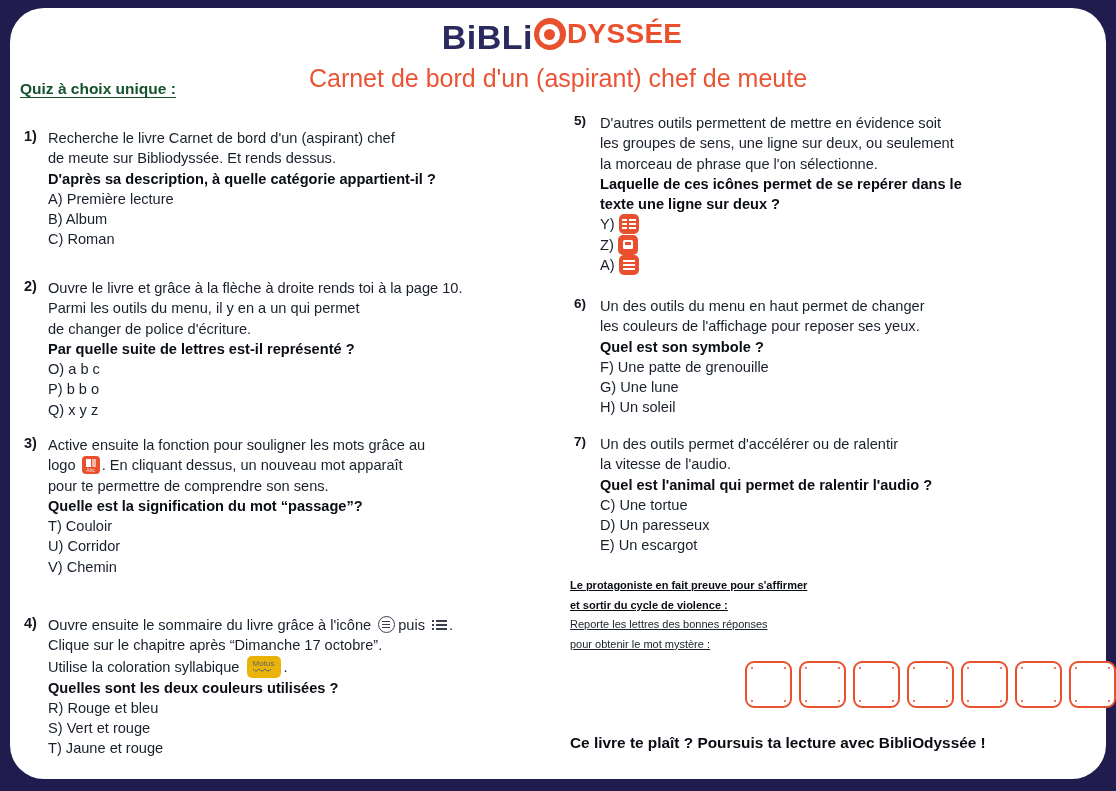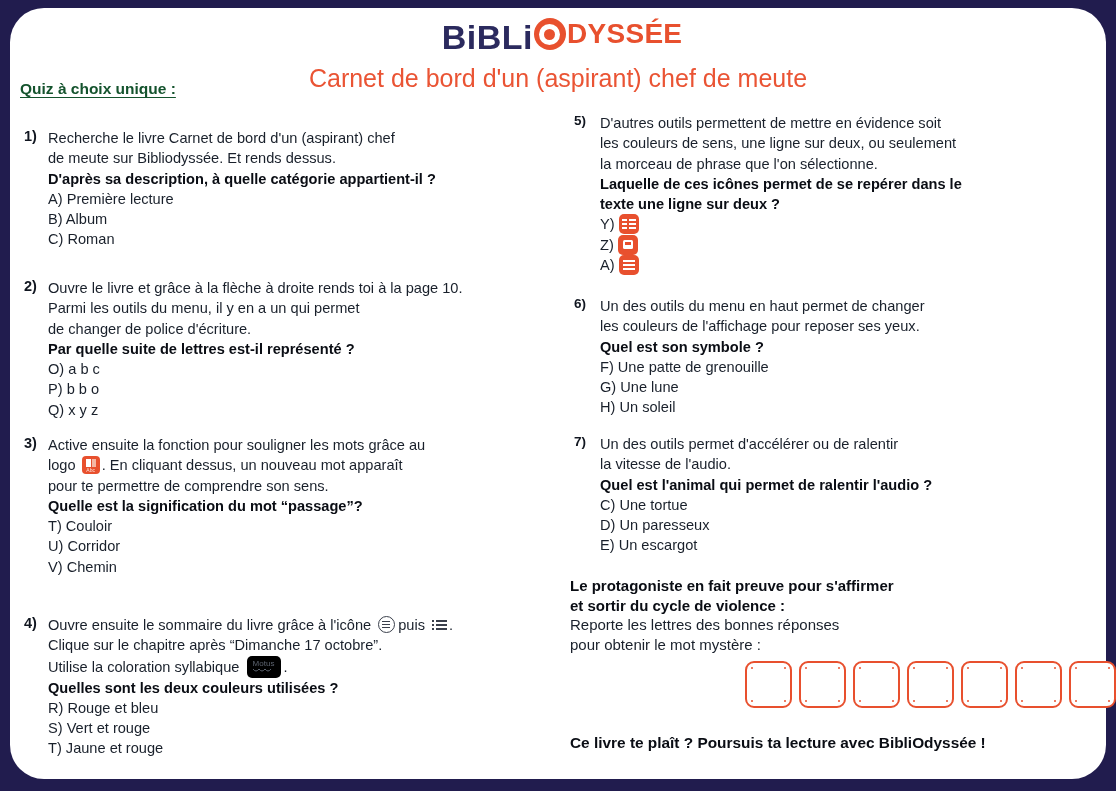--- a/index.html
+++ b/index.html
@@ -125,21 +125,21 @@
   .ico-list i:nth-child(3) { top: 10px; }
   .ico-list b {
     position: absolute; left: 0; width: 1.6px; height: 1.6px; background: #3a3f4b;
   }
   .ico-list b:nth-child(4) { top: 2px; }
   .ico-list b:nth-child(5) { top: 6px; }
   .ico-list b:nth-child(6) { top: 10px; }
   .ico-motus {
     display: inline-block; vertical-align: -6px;
     width: 34px; height: 22px; border-radius: 5px;
-    background: #000000; position: relative; margin: 0 3px;
+    background: #eab308; position: relative; margin: 0 3px;
   }
   .ico-motus .tx {
     position: absolute; left: 0; right: 0; top: 3px;
     text-align: center; font-size: 8px; color: #5d6470; line-height: 9px;
   }
   .ico-motus .wave {
     position: absolute; left: 6px; bottom: 5px; width: 22px; height: 5px;
   }
   
   .ico-sq {
@@ -166,21 +166,21 @@
   }
   .ico-sq.lines i {
     position: absolute; background: #ffffff; left: 4px; height: 2px; width: 12px;
   }
   .ico-sq.lines i:nth-child(1) { top: 5px; }
   .ico-sq.lines i:nth-child(2) { top: 9px; }
   .ico-sq.lines i:nth-child(3) { top: 13px; }
 
   
   #mystery { position: absolute; left: 0; top: 468px; width: 520px; }
-  #mystery .line { font-size: 15px; line-height: 19.6px; color: #19202b; }
+  #mystery .line { font-size: 11px; line-height: 19.6px; color: #19202b; text-decoration: underline; }
   #mystery .line.bold { font-weight: 700; color: #0a0d14; }
   #boxes {
     position: absolute; left: 175px; top: 553px;
     display: flex; gap: 7px;
   }
   .mbox {
     width: 47px; height: 47px; border-radius: 9px;
     border: 2.4px solid #e8502e; position: relative; background: #fff;
   }
   .mbox s {
@@ -266,21 +266,21 @@
       <div class="opt">S) Vert et rouge</div>
       <div class="opt">T) Jaune et rouge</div>
     </div>
   </div>
 
   <div id="col-right">
 
     <div class="q q5" id="q5">
       <span class="num">5)</span>
       <div class="line">D'autres outils permettent de mettre en évidence soit</div>
-      <div class="line">les couleurs de sens, une ligne sur deux, ou seulement</div>
+      <div class="line">les groupes de sens, une ligne sur deux, ou seulement</div>
       <div class="line">la morceau de phrase que l'on sélectionne.</div>
       <div class="line bold">Laquelle de ces icônes permet de se repérer dans le</div>
       <div class="line bold">texte une ligne sur deux ?</div>
       <div class="opt"><span>Y)</span><span class="ico-sq alt"><i></i><i></i><i></i><i></i><i></i><i></i></span></div>
       <div class="opt"><span>Z)</span><span class="ico-sq box"><i></i><b></b></span></div>
       <div class="opt"><span>A)</span><span class="ico-sq lines"><i></i><i></i><i></i></span></div>
     </div>
 
     <div class="q q6" id="q6">
       <span class="num">6)</span>

